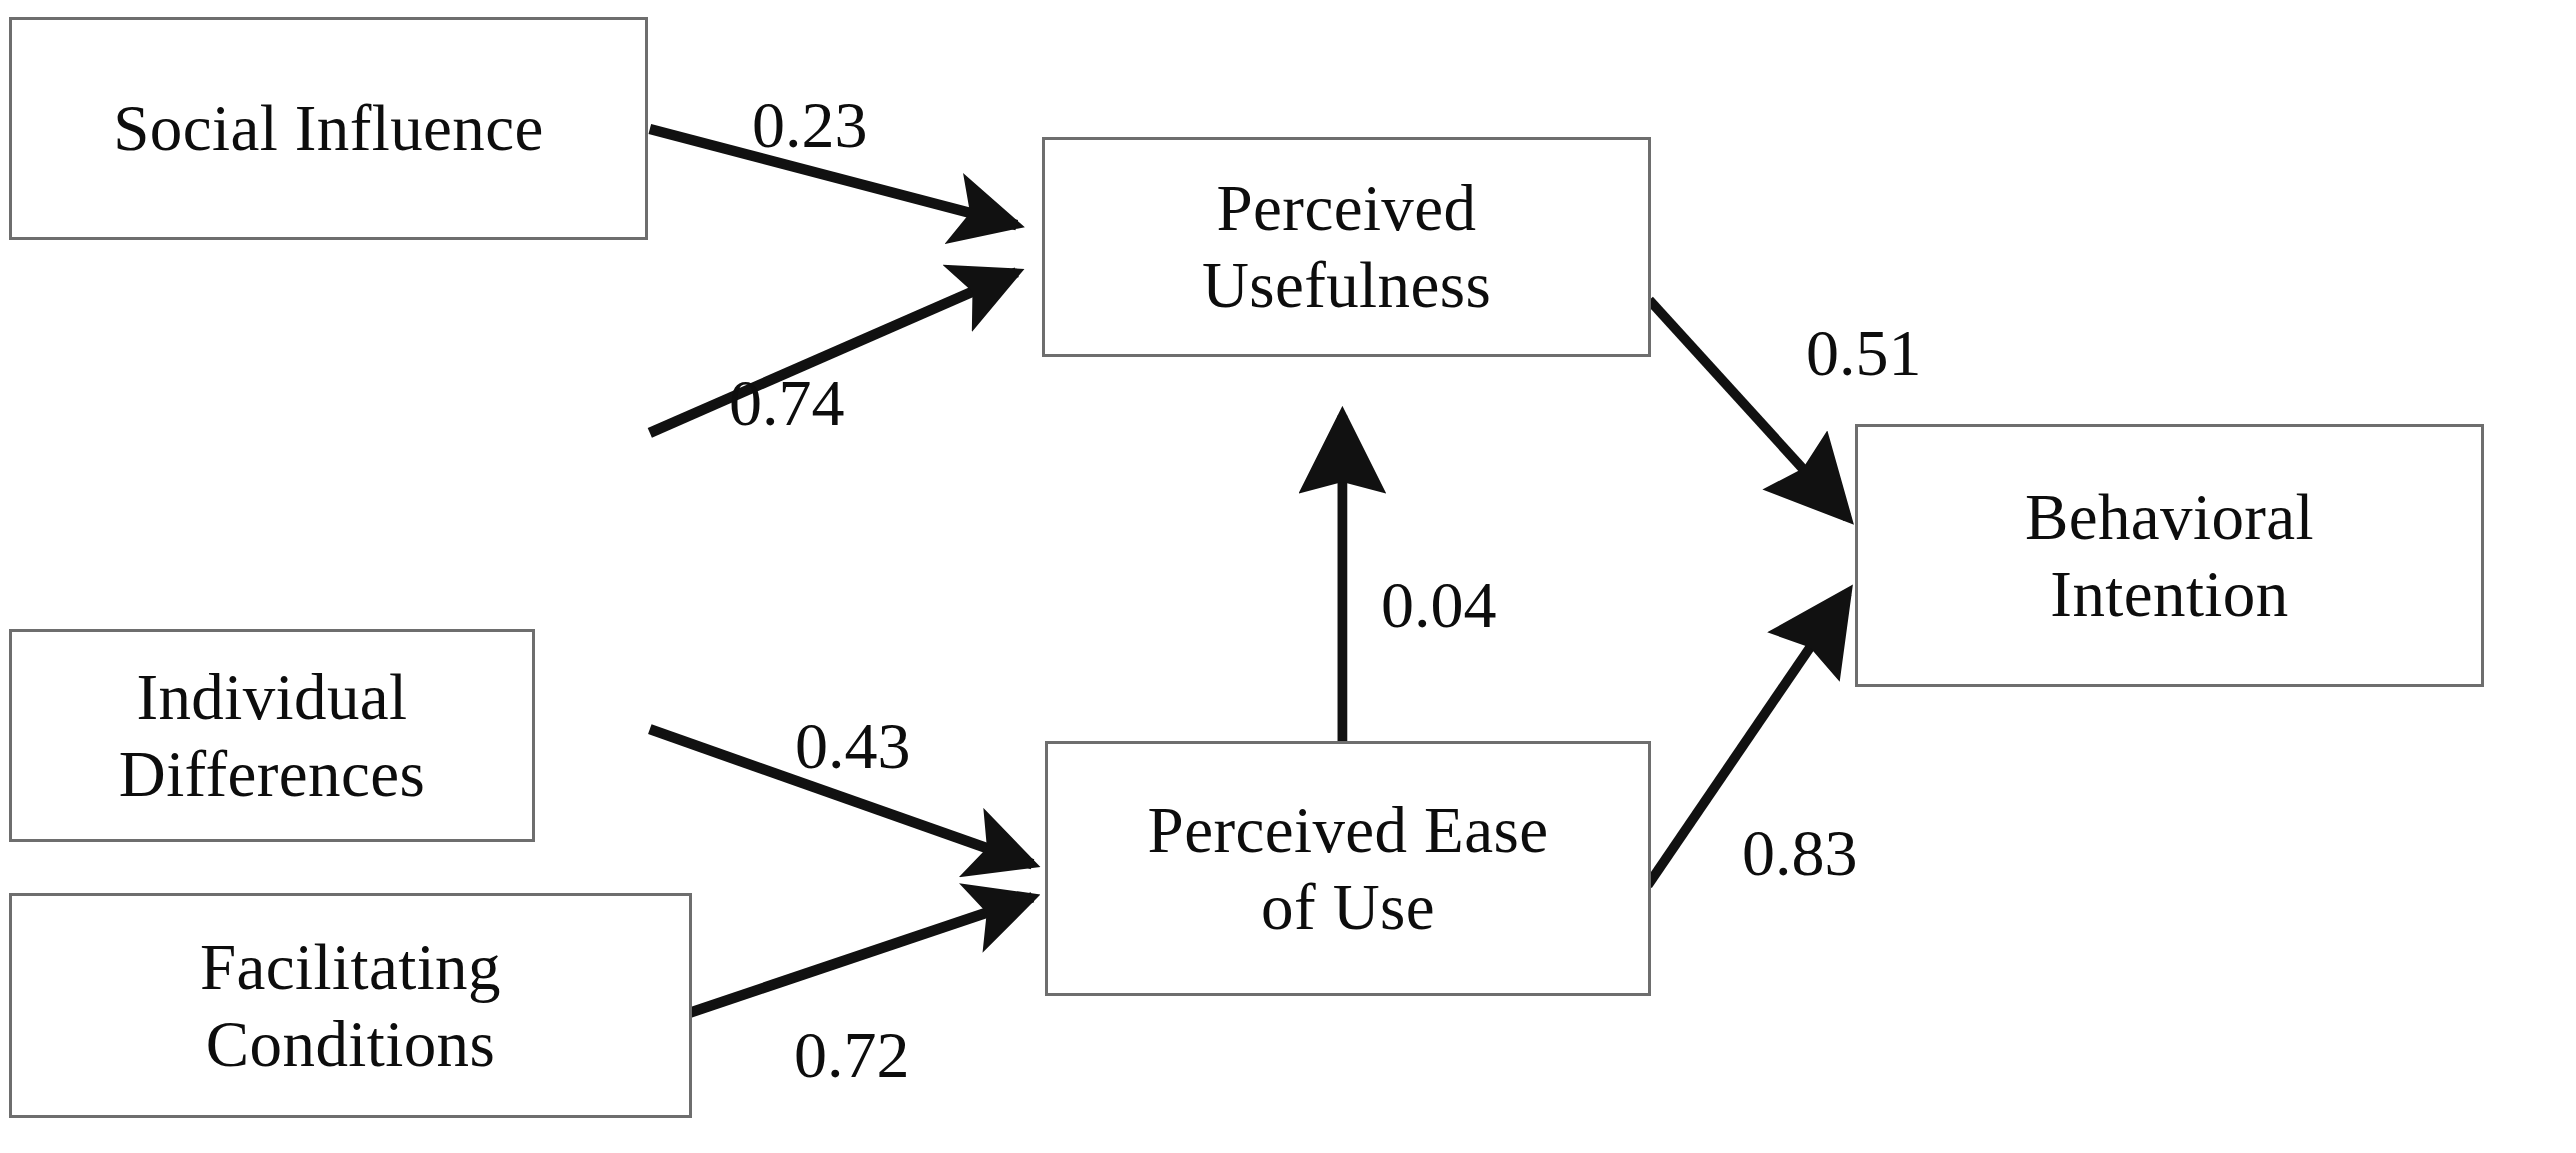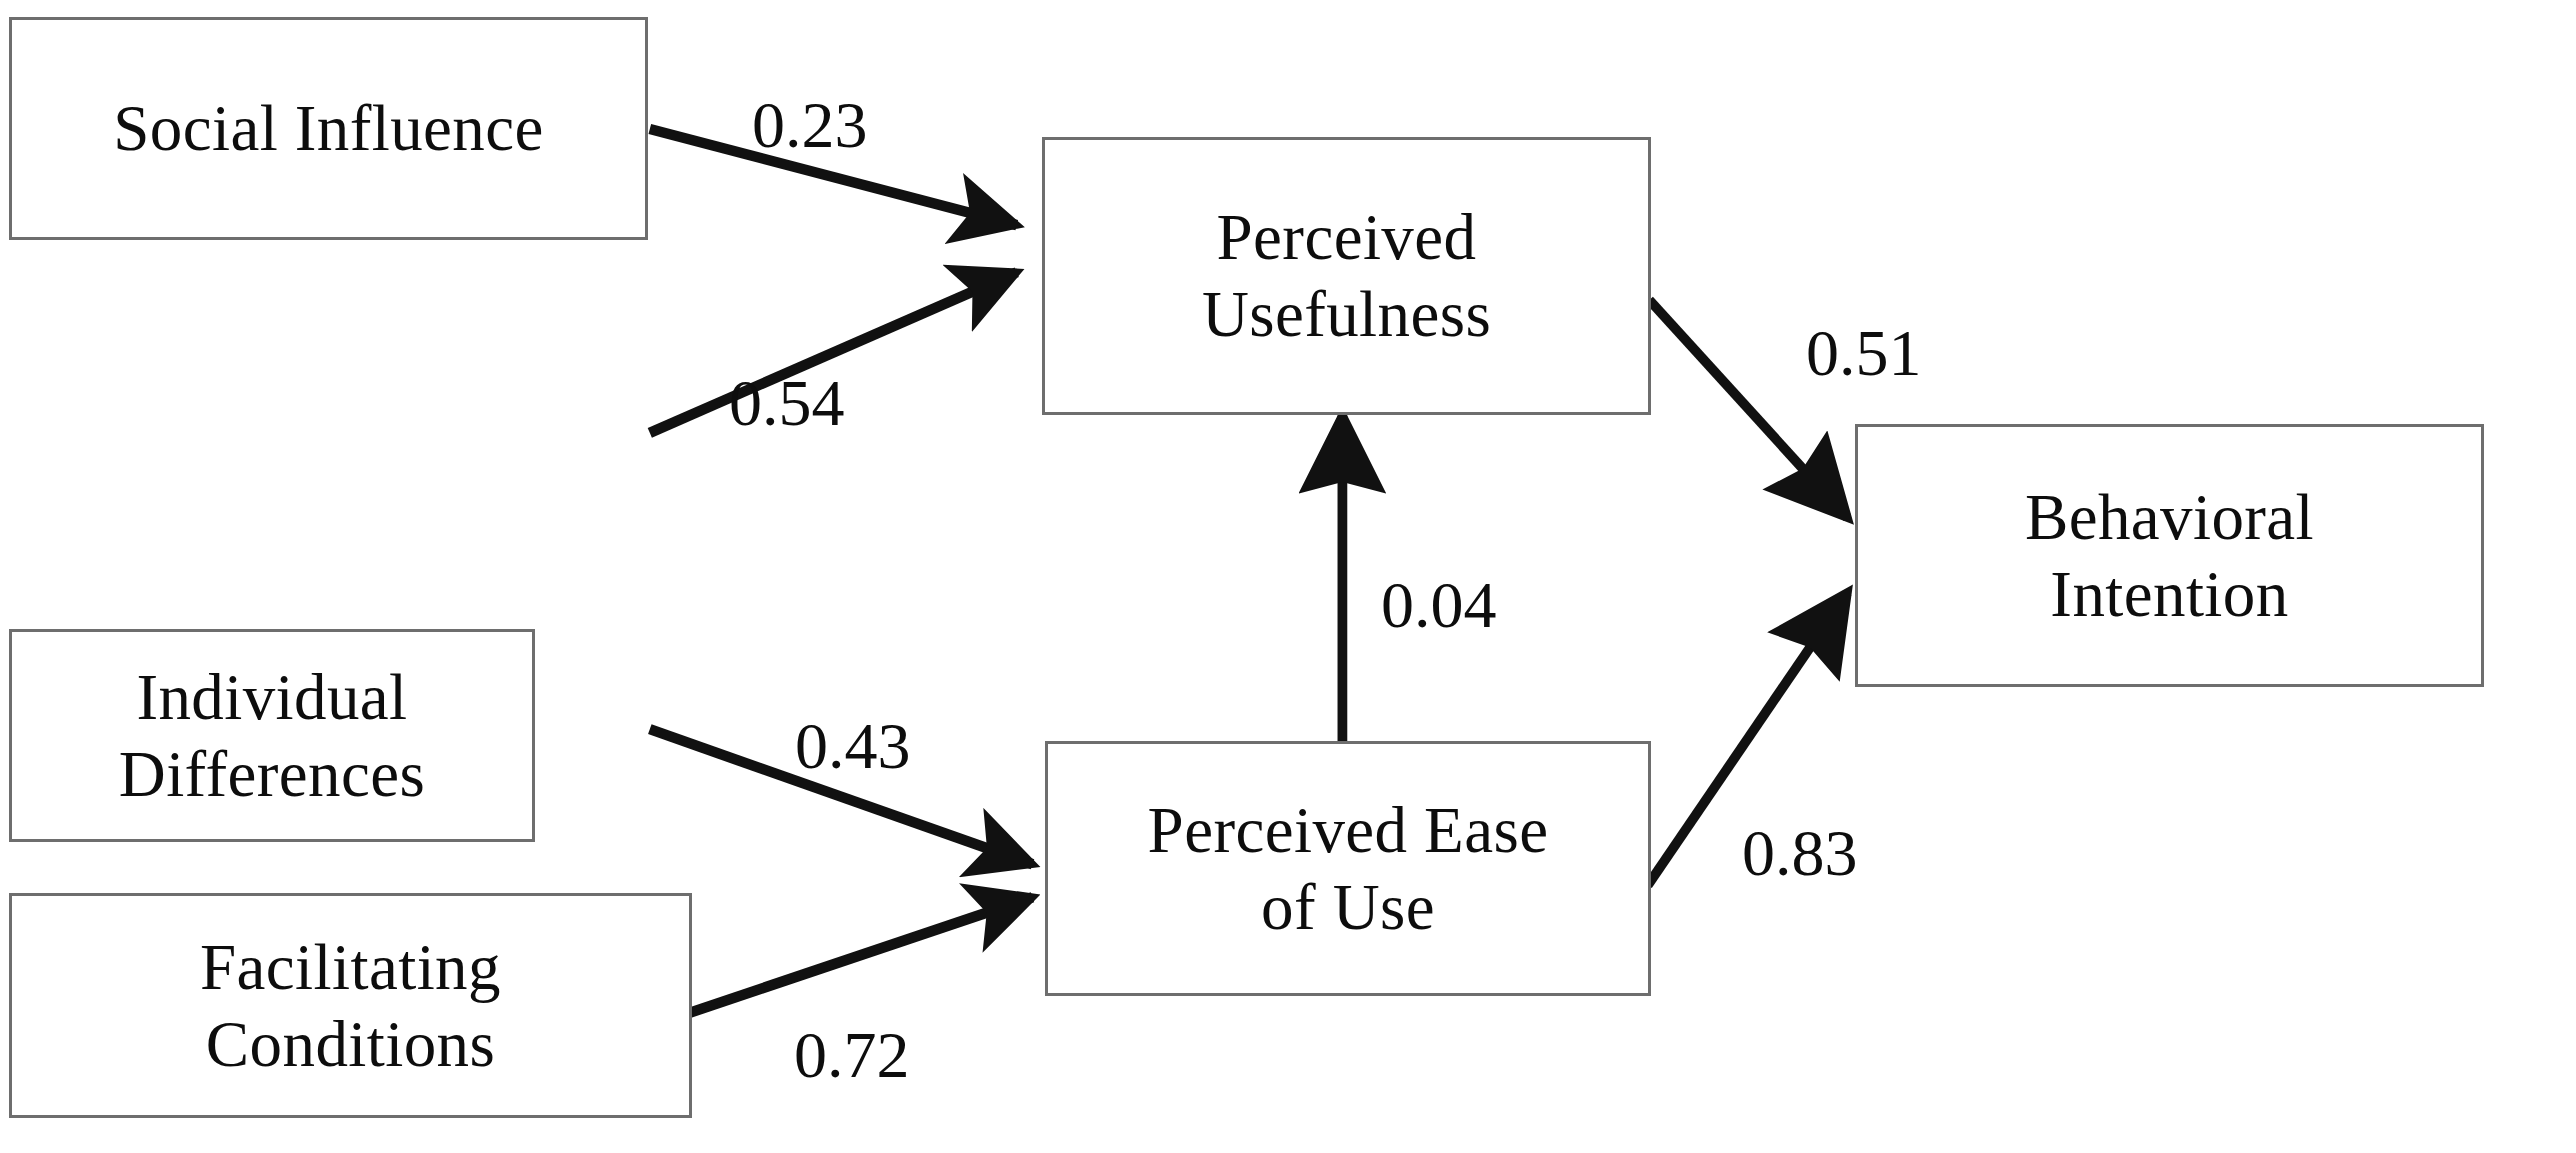--- a/index.html
+++ b/index.html
@@ -94,38 +94,38 @@
   <div class="node-box" style="left:9px; top:629px; width:526px; height:213px;">
     <span class="node-label">Individual
 Differences</span>
   </div>
 
   <div class="node-box" style="left:9px; top:893px; width:683px; height:225px;">
     <span class="node-label">Facilitating
 Conditions</span>
   </div>
 
-  <div class="node-box" style="left:1042px; top:137px; width:609px; height:278px;">
+  <div class="node-box" style="left:1042px; top:137px; width:609px; height:220px;">
     <span class="node-label">Perceived
 Usefulness</span>
   </div>
 
   <div class="node-box" style="left:1045px; top:741px; width:606px; height:255px;">
     <span class="node-label">Perceived Ease
 of Use</span>
   </div>
 
   <div class="node-box" style="left:1855px; top:424px; width:629px; height:263px;">
     <span class="node-label">Behavioral
 Intention</span>
   </div>
 
   <div class="edge-label" style="left:752px; top:63px;">0.23</div>
 
-  <div class="edge-label" style="left:729px; top:341px;">0.54</div>
+  <div class="edge-label" style="left:729px; top:341px;">0.74</div>
 
   <div class="edge-label" style="left:795px; top:684px;">0.43</div>
 
   <div class="edge-label" style="left:794px; top:993px;">0.72</div>
 
   <div class="edge-label" style="left:1381px; top:543px;">0.04</div>
 
   <div class="edge-label" style="left:1806px; top:291px;">0.51</div>
 
   <div class="edge-label" style="left:1742px; top:791px;">0.83</div>

